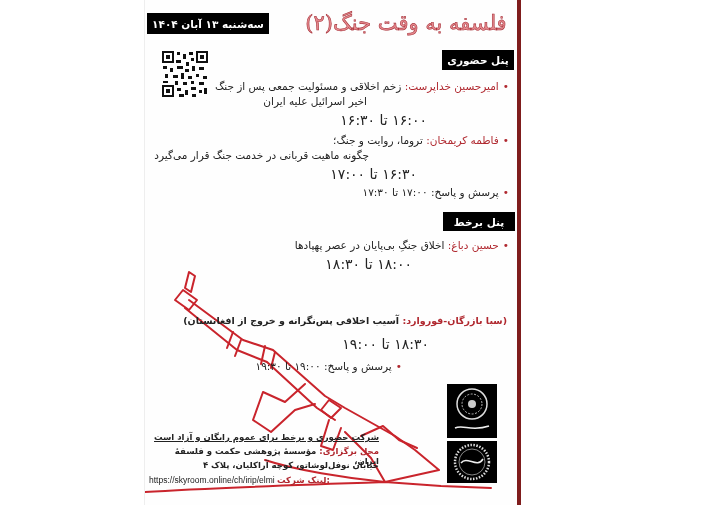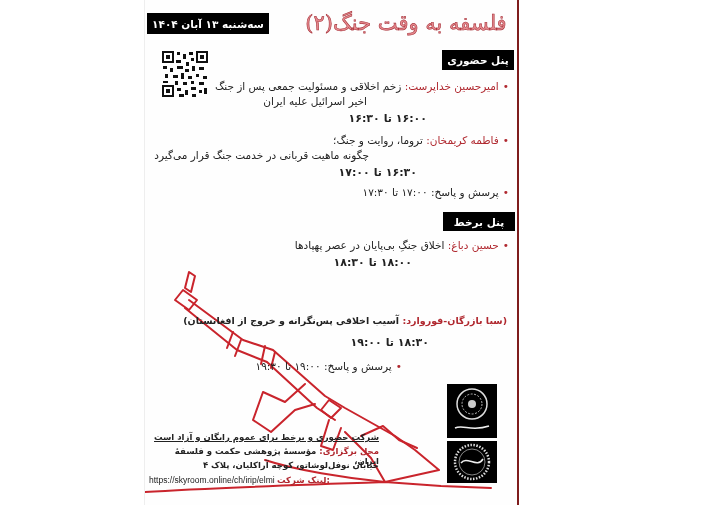--- a/index.html
+++ b/index.html
@@ -1,32 +1,32 @@
 <!DOCTYPE html>
 <html><head>
   <meta charset="utf-8">
   <style>
     html, body { margin:0; padding:0; }
     body { width:720px; height:512px; background:#ffffff; position:relative; overflow:hidden;
       font-family:"DejaVu Sans", sans-serif; }
     .poster { position:absolute; left:144px; top:0; width:372px; height:505px; background:#fefefe;
-      border-left:1px solid #eee; border-right:2px solid #7f1d1d; overflow:hidden; }
+      border-left:1px solid #eee; border-right:4px solid #7f1d1d; overflow:hidden; }
     .rtl { direction:rtl; }
     .date-box { position:absolute; left:2px; top:13px; width:122px; height:21px; background:#000; color:#fff;
       font-size:10.5px; font-weight:bold; display:flex; align-items:center; justify-content:center; }
     .title { position:absolute; left:141px; top:6px; width:240px; height:34px; color:#c9474e;
       font-family:"DejaVu Serif", serif; font-size:21px; font-weight:normal; text-align:center;
       -webkit-text-stroke:0.6px #a7323a; color:#e68a8f; line-height:34px; }
     .qr { position:absolute; left:16px; top:50px; width:48px; height:48px; }
     .panel-label { position:absolute; background:#000; color:#fff; font-size:10.5px; font-weight:bold;
       display:flex; align-items:center; justify-content:center; }
     .item { position:absolute; right:8px; font-size:10.5px; font-weight:normal; color:#222; line-height:15px; text-align:right; direction:rtl; }
     .item .spk { color:#b0282f; }
     .bullet { color:#b0282f; margin-left:4px; }
-    .time { position:absolute; font-size:11px; font-weight:bold; color:#222; direction:rtl; text-align:right; }
+    .time { position:absolute; font-size:14px; font-weight:normal; color:#222; direction:rtl; text-align:right; }
     .en { position:absolute; left:70px; width:296px; font-family:"Liberation Sans", sans-serif; font-size:12px; font-weight:bold; color:#222; line-height:15px; direction:ltr; }
     .en .spk { color:#b0282f; }
     .fa-sub { position:absolute; font-size:9.5px; font-weight:bold; color:#222; direction:rtl; }
     .fa-sub .spk { color:#b0282f; }
     .logo { position:absolute; background:#000; }
     .footer { position:absolute; left:4px; width:230px; font-size:8.5px; font-weight:bold; color:#222; direction:rtl; text-align:right; }
     .footer .spk { color:#b0282f; }
     .url { position:absolute; left:4px; top:475px; width:230px; font-family:"Liberation Sans", sans-serif; font-size:8.5px; color:#222; text-align:left; }
     .url .lbl { color:#b0282f; font-family:"DejaVu Sans", sans-serif; font-weight:bold; }
     svg.rifle { position:absolute; left:0; top:0; }

